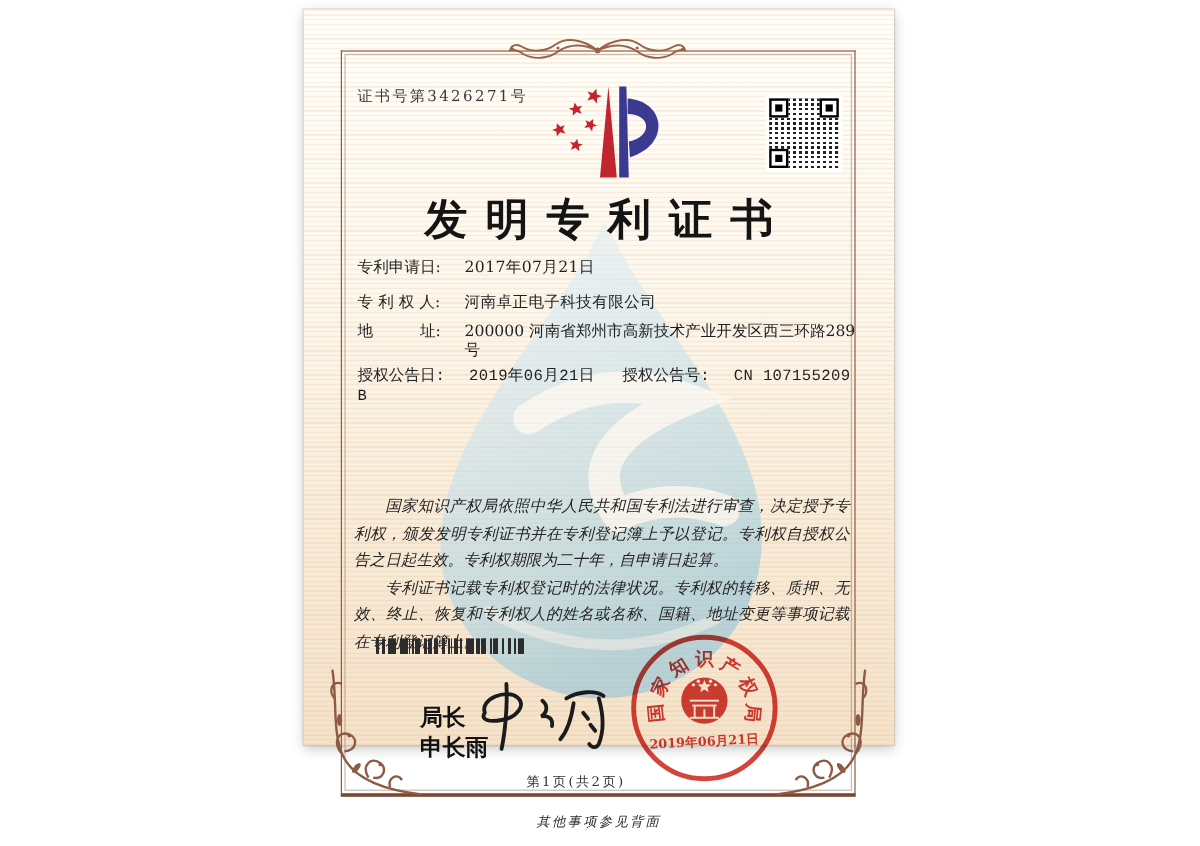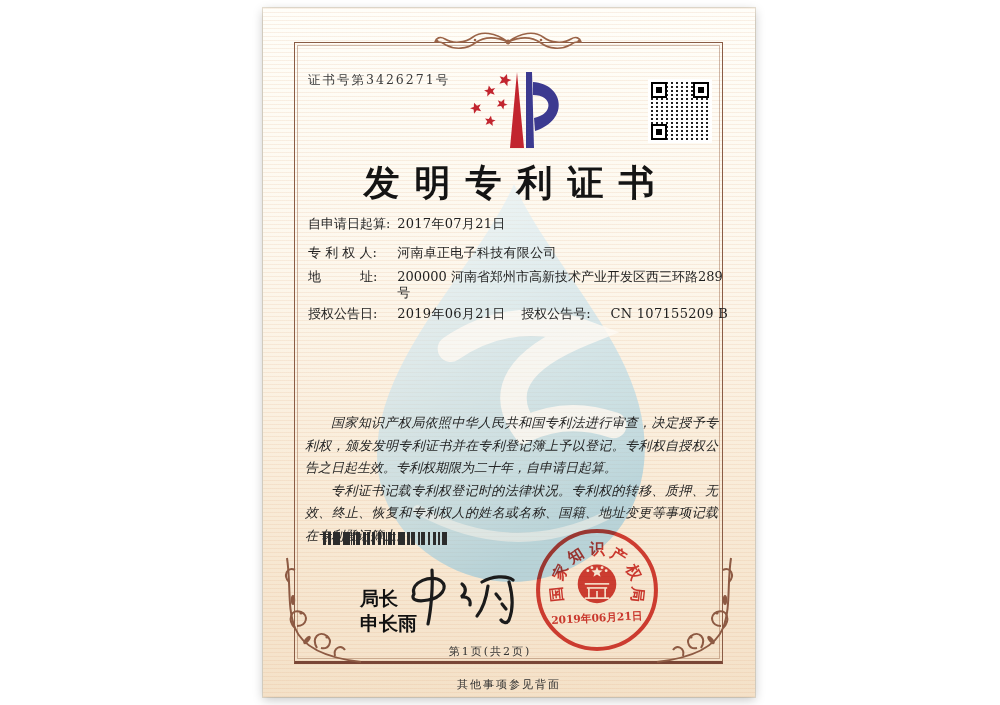--- a/index.html
+++ b/index.html
@@ -1,21 +1,21 @@
 <!DOCTYPE html>
 <html><head>
 <meta charset="utf-8">
 <style>
   html,body{margin:0;padding:0;}
   body{
     width:1000px;height:705px;background:#ffffff;position:relative;overflow:hidden;
     font-family:"DejaVu Serif","Liberation Serif",serif;
   }
   .sheet{
-    position:absolute;left:263px;top:8px;width:492px;height:689px;
+    position:absolute;left:253px;top:8px;width:492px;height:613px;
     background:
       repeating-linear-gradient(180deg, rgba(221,165,124,0.16) 0 1px, rgba(255,255,255,0) 1px 4px),
       linear-gradient(180deg,#fffef9 0%,#fdf8ee 35%,#f9ecd9 68%,#f4e1c8 100%);
     box-shadow:0 3px 10px rgba(0,0,0,0.22), 0 0 0 1px #e9e2d4;
   }
   .frame{
     position:absolute;left:31px;top:34px;width:429px;height:622px;box-sizing:border-box;
     border:1px solid #8a5c45;border-bottom:3px solid #7a4636;z-index:1;pointer-events:none;
   }
   .frame::after{
@@ -35,40 +35,40 @@
     background-blend-mode:screen;outline:3px solid #fff;}
   .finder{position:absolute;width:12px;height:12px;border:2px solid #000;background:#fff;}
   .finder::before{content:"";position:absolute;left:3px;top:3px;width:6px;height:6px;background:#000;}
   .finder.tl{left:0;top:0;} .finder.tr{right:0;top:0;} .finder.bl{left:0;bottom:0;}
   .title{position:absolute;left:0;right:0;top:151px;text-align:center;font-size:36px;font-weight:700;
     letter-spacing:15px;text-indent:15px;color:#141414;z-index:2;}
   .fields{position:absolute;left:45px;top:196px;width:424px;font-size:13px;line-height:16px;color:#1f1f1f;z-index:2;}
   .row{margin-top:0;}
   .row+.row{margin-top:21px;}
   .row.r3{margin-top:16px;} .row.r4{margin-top:12px;} .row.r5{margin-top:13px;}
-  .row.r6{margin-top:8px;} .row.r7{margin-top:5px;}
+  .row.r6{margin-top:8px;} .row.r7{margin-top:5px;font-family:Liberation Mono, monospace;}
   .lbl{display:inline-block;min-width:85px;vertical-align:top;}
   .val{letter-spacing:0.3px;}
   .addr{display:inline-block;vertical-align:top;max-width:330px;}
   .addr .l2{margin-top:2px;}
   .v1{display:inline-block;width:120px;}
   .paras{position:absolute;left:42px;right:37px;top:404px;font-size:13px;line-height:22.5px;
     text-align:justify;color:#242424;font-style:italic;z-index:2;}
   .paras p{margin:0;text-indent:2em;}
   .barcode{position:absolute;left:60px;top:524px;width:124px;height:13px;z-index:2;
     background:
       repeating-linear-gradient(90deg,#2c2c2c 0 2px,transparent 2px 5px),
       repeating-linear-gradient(90deg,#2c2c2c 0 1px,transparent 1px 7px),
       repeating-linear-gradient(90deg,#2c2c2c 0 3px,transparent 3px 11px);}
   .signer{position:absolute;left:53px;top:578px;font-size:19px;line-height:25px;color:#111;font-weight:600;z-index:2;margin-left:44px;}
   .signature{position:absolute;left:133px;top:554px;width:135px;height:78px;z-index:3;}
   .seal{position:absolute;left:271px;top:519px;width:126px;height:126px;z-index:3;opacity:.93;mix-blend-mode:multiply;}
   .sealchar{font-size:15px;font-weight:700;fill:#ce2f28;font-family:"DejaVu Serif","Liberation Serif",serif;}
   .pageno{position:absolute;left:0;right:38px;top:636px;text-align:center;font-size:11px;letter-spacing:2px;color:#333;z-index:2;}
-  .backnote{position:absolute;left:0;right:0;top:669px;text-align:center;font-size:11px;
+  .backnote{position:absolute;left:0;right:0;top:669px;text-align:center;font-size:11px;font-style:italic;
     letter-spacing:2px;color:#2e2e2e;z-index:2;}
 </style>
 </head>
 <body>
 
 <div class="sheet">
 
   <svg class="watermark" viewBox="0 0 310 410">
     <defs>
       <linearGradient id="wg" x1="0" y1="0" x2="0.35" y2="1">
@@ -151,21 +151,21 @@
   <div class="qr">
     <span class="finder tl"></span>
     <span class="finder tr"></span>
     <span class="finder bl"></span>
   </div>
 
   <div class="title">发明专利证书</div>
 
   <div class="fields">
     <div class="row r4">
-      <span class="lbl">自申请日起算:</span>
+      <span class="lbl">专利申请日:</span>
       <span class="val">2017年07月21日</span>
     </div>
     <div class="row r5">
       <span class="lbl">专 利 权 人:</span>
       <span class="val">河南卓正电子科技有限公司</span>
     </div>
     <div class="row r6">
       <span class="lbl">地　　　址:</span>
       <span class="addr">
         <div class="l1">200000 河南省郑州市高新技术产业开发区西三环路289号</div>

